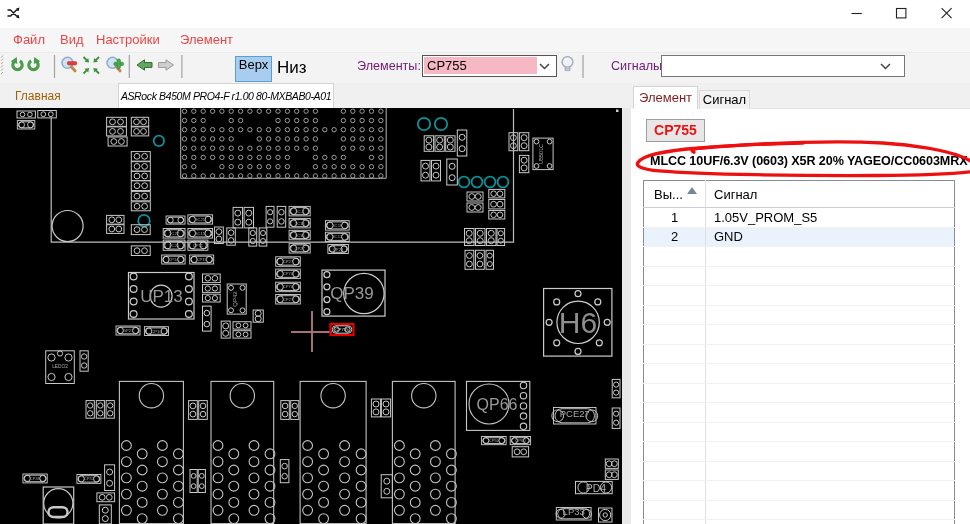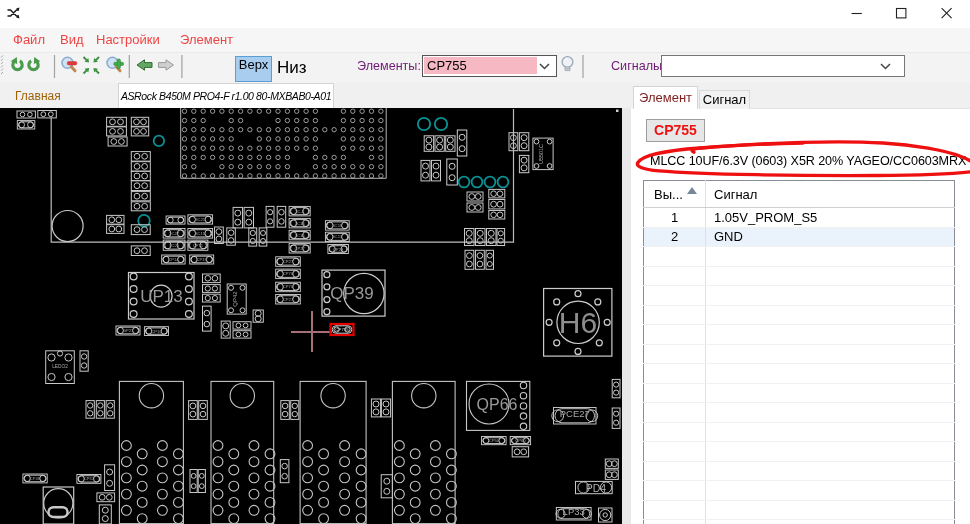--- a/index.html
+++ b/index.html
@@ -26,21 +26,21 @@
 #strip { position:absolute; left:622px; top:108px; width:9px; height:416px; background:#e8e8e8; }
 #panel { position:absolute; left:632px; top:108px; width:338px; height:416px; background:#fff; }
 #ptab1 { position:absolute; left:633px; top:86px; width:65px; height:23px; background:#fff;
   border:1px solid #d4d4d4; border-bottom:none; font-size:13px; text-align:center; line-height:22px; color:#7f1d1d; }
 #ptab2 { position:absolute; left:699px; top:90px; width:51px; height:19px; background:#f2f2f2;
   border:1px solid #d9d9d9; border-bottom:none; font-size:13px; text-align:center; line-height:18px; color:#000; }
 #pline { position:absolute; left:750px; top:108px; width:220px; height:1px; background:#e3e3e3; }
 #cpbtn { position:absolute; left:646px; top:119px; width:59px; height:23px; background:#e7e7e7;
   border:1px solid #9d9d9d; font-size:14px; font-weight:bold; color:#ee1111; text-align:center; line-height:21px; }
 #mlcc { position:absolute; left:650px; top:154px; width:320px; font-size:12.6px; letter-spacing:-0.1px; color:#000;
-  white-space:nowrap; overflow:hidden; }
+  white-space:nowrap; overflow:hidden;font-weight:bold; }
 .sigtab { position:absolute; left:643px; top:180px; width:312px; border-collapse:collapse;
   border-top:1px solid #888c94; border-left:1px solid #888c94; border-right:1px solid #888c94; table-layout:fixed; }
 .sigtab td { height:19.5px; font-size:13px; color:#000; padding:0; vertical-align:middle; }
 .sigtab .c1, .sigtab .c1h { width:62px; }
 .sigtab .c1 { text-align:center; }
 .sigtab .c2, .sigtab .c2h { border-left:1px solid #e0e0e0; padding-left:8px; }
 .sigtab tr.hd td { border-bottom:1px solid #cfcfcf; height:27px; }
 .sigtab .c1h { padding-left:10px; position:relative; }
 .sigtab tr td { border-bottom:1px solid #f1f1f1; }
 .sigtab tr.r2 td { background:#eaf3fb; }

